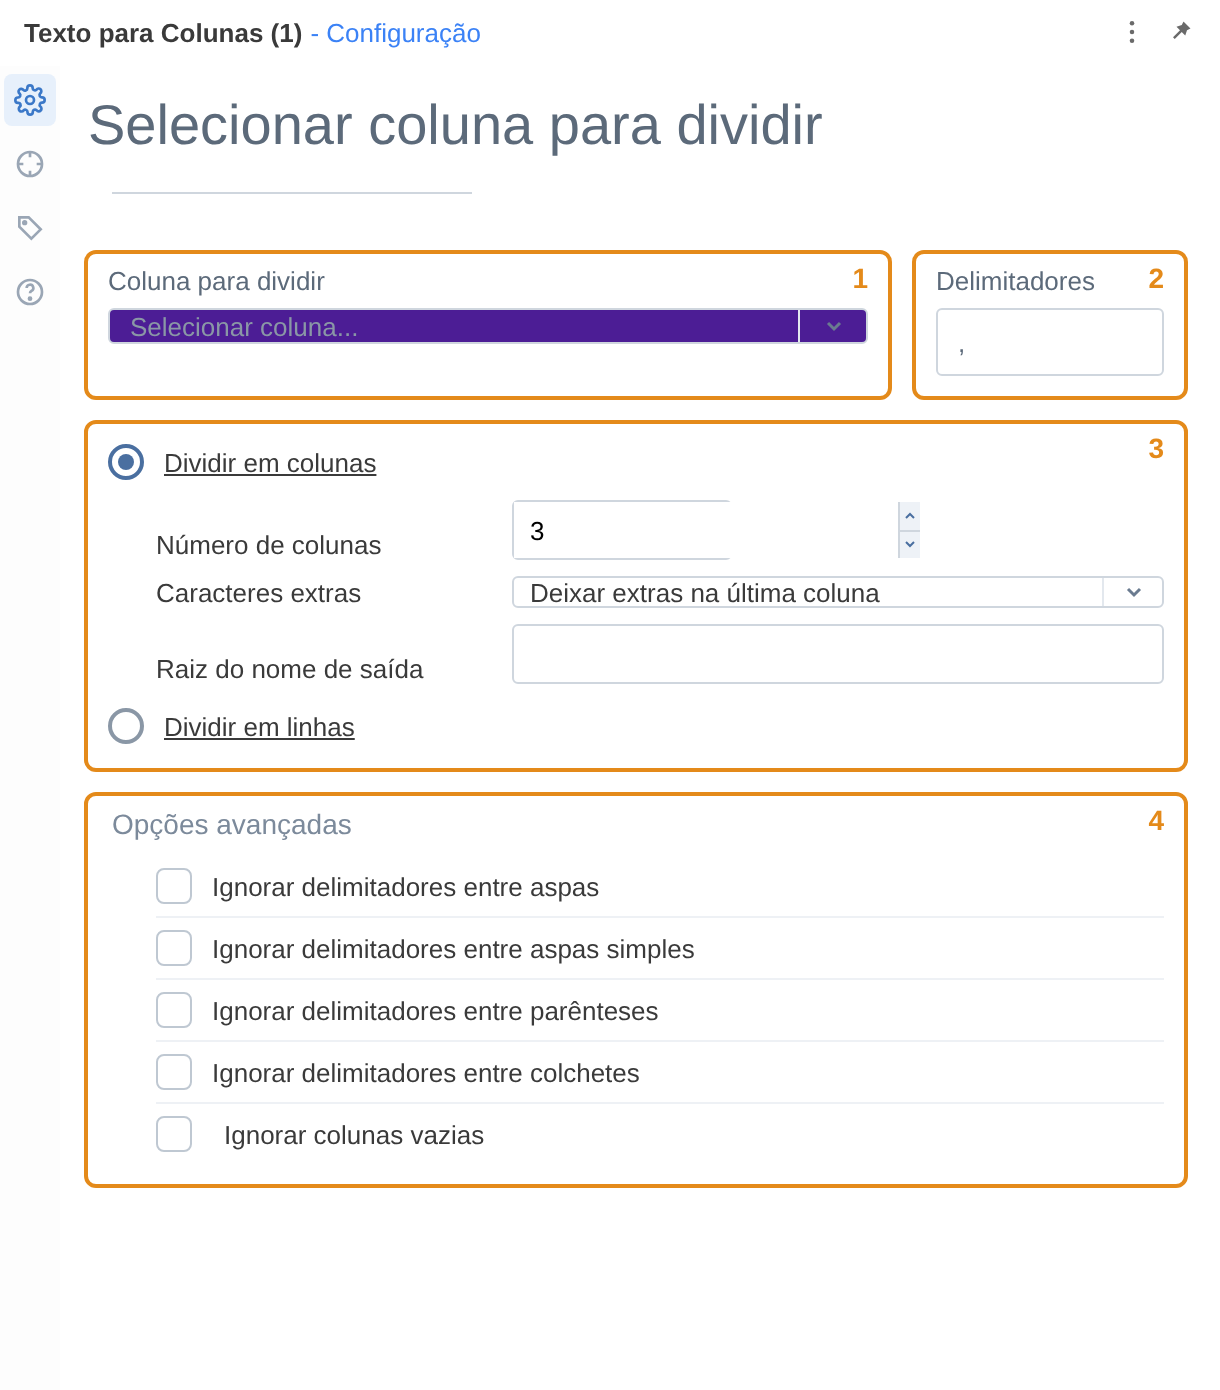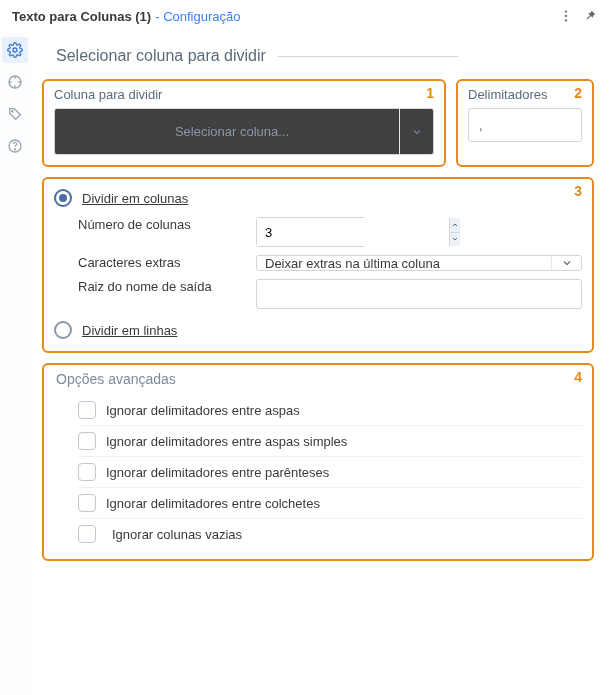--- a/index.html
+++ b/index.html
@@ -47,24 +47,24 @@
     border-radius: 4px;
     cursor: pointer;
   }
   .siderail .railbtn.active { background: #e7f0fb; }
   .siderail .railbtn.dim { color: #9aa6b5; }
   .main {
     flex: 1;
     padding: 8px 16px 16px 12px;
   }
   .page-title {
-    font-size: 16px;
+    font-size: 28px;
     font-weight: 400;
     color: #5c6a7a;
-    margin: 6px 0 14px 14px;
+    margin: 6px 0 14px 2px;
   }
   .page-title .rule {
     display: inline-block;
     vertical-align: middle;
     border-top: 1px solid #cfd6de;
     width: 180px;
     margin-left: 12px;
   }
   .annot {
     border: 2px solid #e48a1a;
@@ -85,28 +85,27 @@
   .row1 .col2 { width: 138px; }
   .label {
     color: #5c6a7a;
     font-size: 13px;
     margin-bottom: 6px;
     display: block;
   }
   .select {
     display: flex;
     align-items: center;
-    height: 47px;
-    border: 1px solid #cfd6de;
-    border-radius: 3px;
-    background: #404040;
+    height: 18px;
+    border: 1px solid #cfd6de;
+    border-radius: 3px;
+    background: #4c1d95;
     color: #8a97a6;
     padding: 0 0 0 10px;
     cursor: pointer;
-    text-align: center;
   }
   .select .text { flex: 1; }
   .select .caretwrap {
     width: 34px; height: 100%;
     display: flex; align-items: center; justify-content: center;
     border-left: 1px solid #e3e8ee;
     color: #6a7b90;
   }
   .input {
     width: 100%;
@@ -130,21 +129,21 @@
     width: 18px; height: 18px;
     border: 2px solid #4a6fa0;
     border-radius: 50%;
     display: flex; align-items: center; justify-content: center;
   }
   .radio .dot .inner {
     width: 8px; height: 8px; border-radius: 50%; background: #4a6fa0;
   }
   .radio.unchecked .dot { border-color: #8a97a6; }
   .formrow {
-    display: flex; align-items: flex-start;
+    display: flex; align-items: flex-end;
     margin: 8px 0 8px 24px;
     gap: 10px;
   }
   .formrow .flabel { width: 168px; color: #3a3a3a; }
   .spinner {
     display: flex;
     height: 30px;
     width: 110px;
     border: 1px solid #cfd6de;
     border-radius: 3px;

